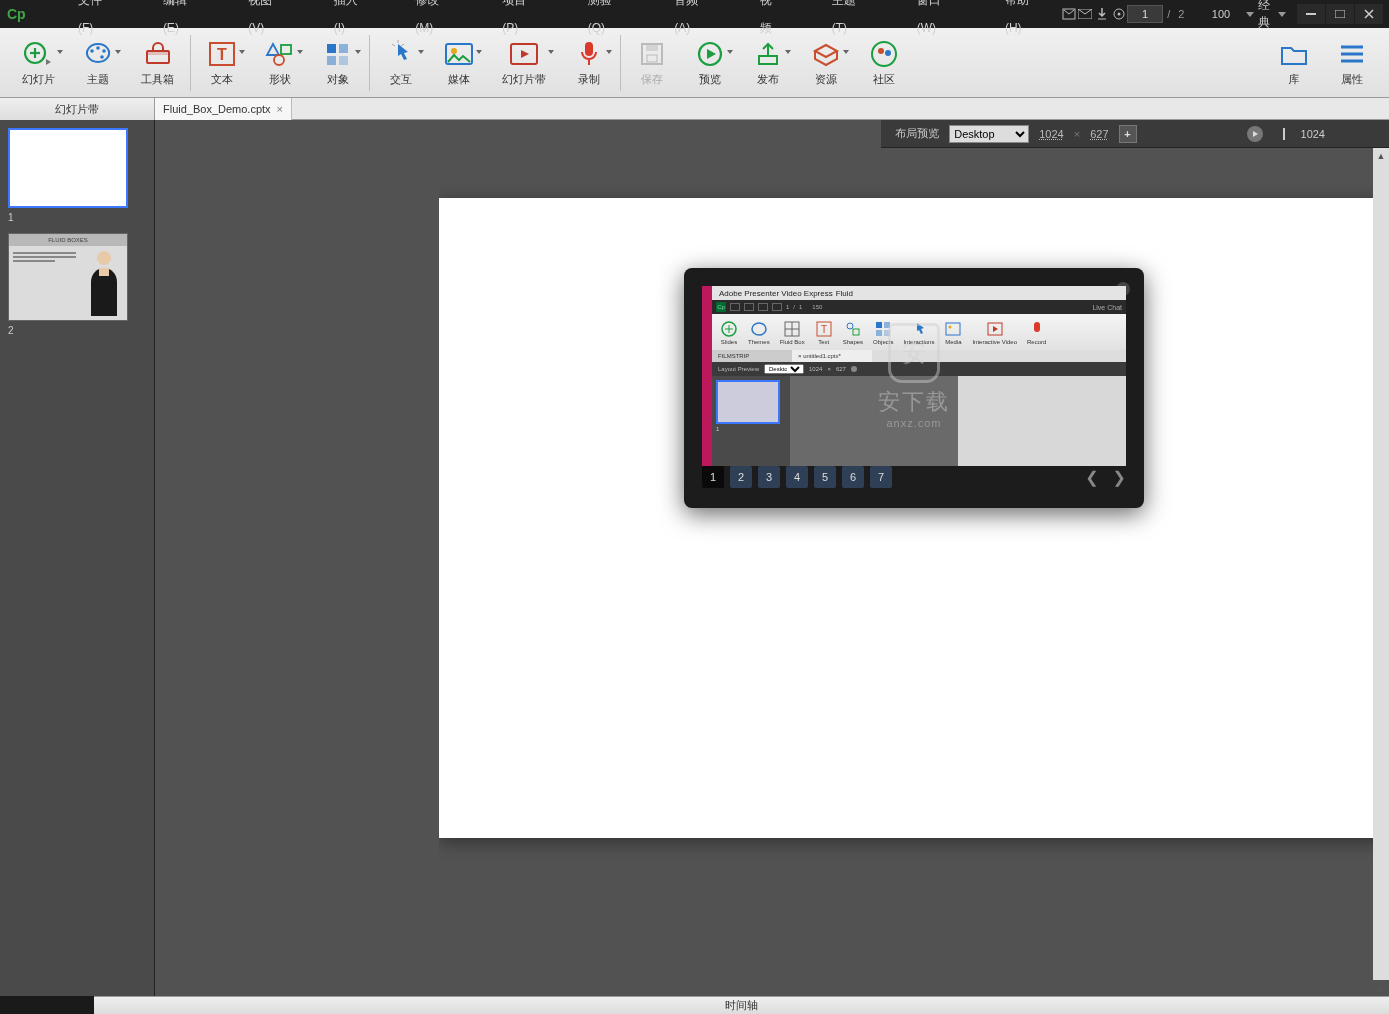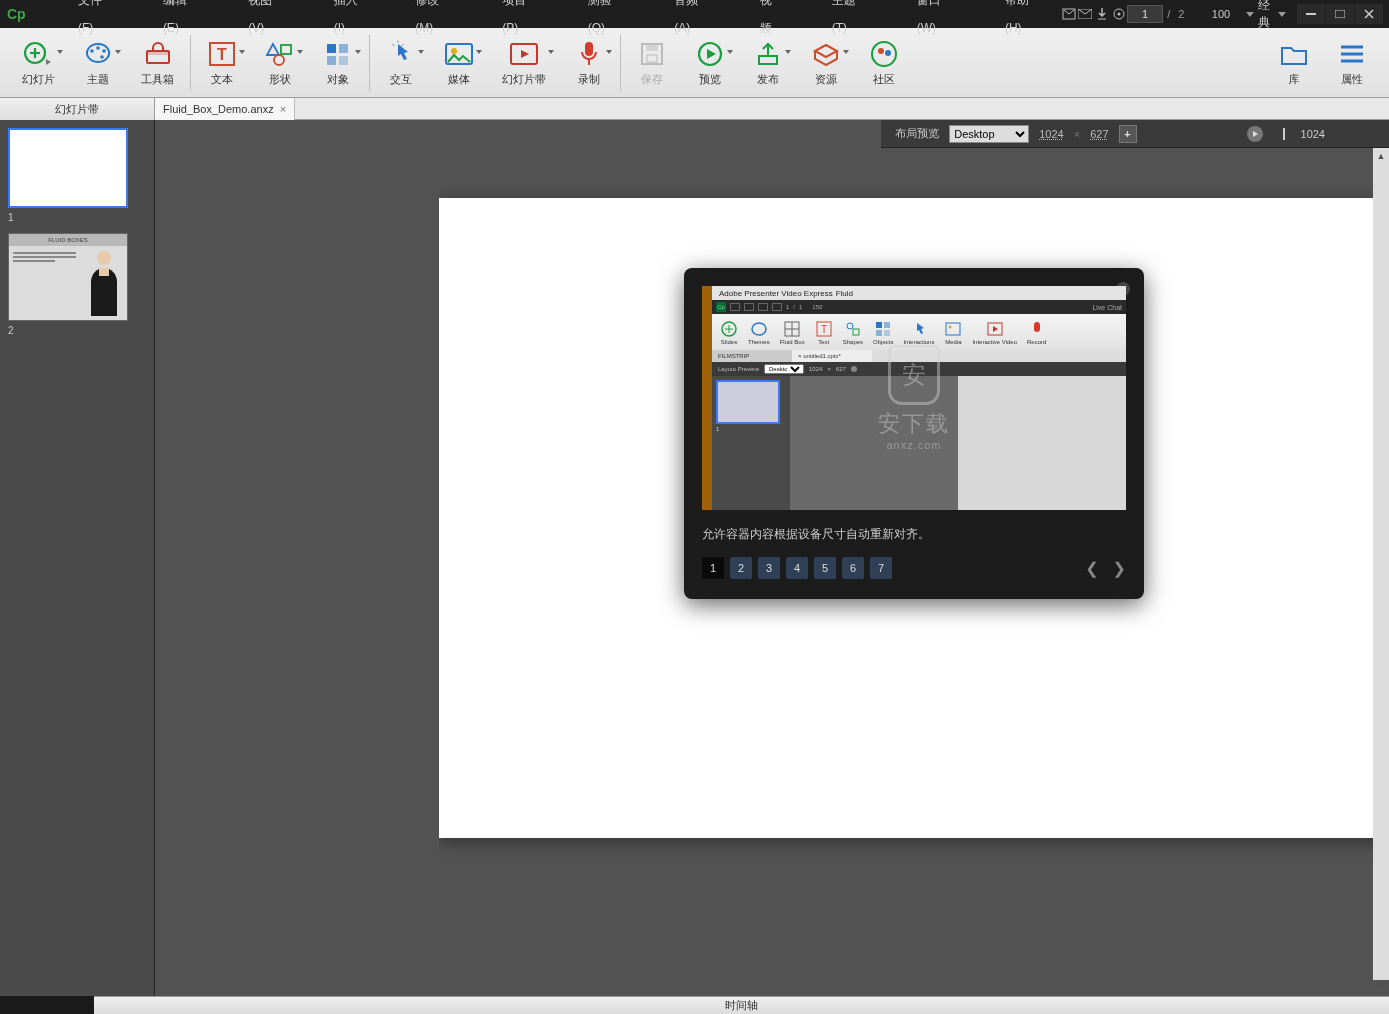--- a/index.html
+++ b/index.html
@@ -67,21 +67,21 @@
 .hscroll .arr { position:absolute; top:0; width:16px; height:16px; display:flex;align-items:center;justify-content:center; font-size:9px; color:#555;}
 .hscroll .arr.l{left:0;} .hscroll .arr.r{right:0;}
 .vscroll { width:16px; position:absolute; right:0; top:28px; bottom:16px; background:#ddd;}
 .vscroll .arr { height:16px; display:flex;align-items:center;justify-content:center; font-size:9px;color:#555;}
 
 
 .tooltip { position:absolute; width:460px; background:#1c1c1c; border-radius:8px; box-shadow:0 6px 24px rgba(0,0,0,.6); padding:18px 18px 20px; left:50%; top:70px; transform:translateX(-50%); color:#ccc;}
 .tooltip .close { position:absolute; right:14px; top:14px; width:14px; height:14px; border-radius:50%; background:#444; color:#999; font-size:9px; display:flex;align-items:center;justify-content:center;}
 .tooltip h1 { font-size:14px; font-weight:normal; color:#eaeaea; margin-bottom:4px;}
 .tooltip h2 { font-size:18px; font-weight:normal; color:#8a8a8a; margin-bottom:10px;}
-.tooltip .preview { width:100%; height:224px; background:#a16207; position:relative; overflow:hidden;}
+.tooltip .preview { width:100%; height:180px; background:#be185d; position:relative; overflow:hidden;}
 .tooltip .preview .inner { position:absolute; left:10px; right:0; top:0; bottom:0; background:#5a5a5a;}
 .pv-menubar { height:14px; background:#e4e4e4; display:flex; align-items:center; padding-left:4px; gap:3px;}
 .pv-menubar .apple{font-size:9px;}
 .pv-menubar .t{font-size:8px;color:#222;}
 .pv-row2{height:14px;background:#2a2a2a;display:flex;align-items:center;padding:0 4px;gap:4px;}
 .pv-row2 .cp{width:10px;height:10px;background:#006a33;border-radius:1px;font-size:6px;color:#8bd89b;display:flex;align-items:center;justify-content:center;}
 .pv-row2 .mini{width:10px;height:8px;border:1px solid #666;}
 .pv-row2 .txt2{font-size:7px;color:#aaa;margin-left:auto;}
 .pv-ribbon{height:36px;background:linear-gradient(#f4f4f4,#e2e2e2);display:flex;align-items:center;padding:0 3px;}
 .pv-rbtn{display:flex;flex-direction:column;align-items:center;padding:0 5px;}
@@ -372,21 +372,21 @@
           <line x1="2" y1="18" x2="24" y2="18" stroke="#2a77c9" stroke-width="3"></line>
         </svg>
       </div>
       <div class="lbl">属性</div>
     </div>
 </div>
 
 <div class="tabs-row">
   <div class="panel-title">幻灯片带</div>
   <div class="doc-tab">
-    <span>Fluid_Box_Demo.anxz</span>
+    <span>Fluid_Box_Demo.cptx</span>
     <span class="x">×</span>
   </div>
 </div>
 
 <div class="main">
   <div class="filmstrip">
     <div class="thumb"></div>
     <div class="tn-num">1</div>
     <div class="thumb2">
       <div class="hdr">FLUID BOXES</div>
@@ -537,21 +537,20 @@
                     <div class="pv-split"></div>
                   </div>
               </div>
             </div>
             <div class="watermark">
               <div class="shield">安</div>
               <div class="big">安下载</div>
               <div class="small">anxz.com</div>
             </div>
           </div>
-          <div class="desc">允许容器内容根据设备尺寸自动重新对齐。</div>
           <div class="pager">
             <div class="pg active">1</div>
             <div class="pg">2</div>
             <div class="pg">3</div>
             <div class="pg">4</div>
             <div class="pg">5</div>
             <div class="pg">6</div>
             <div class="pg">7</div>
             <div class="nav">
               <span>❮</span>

